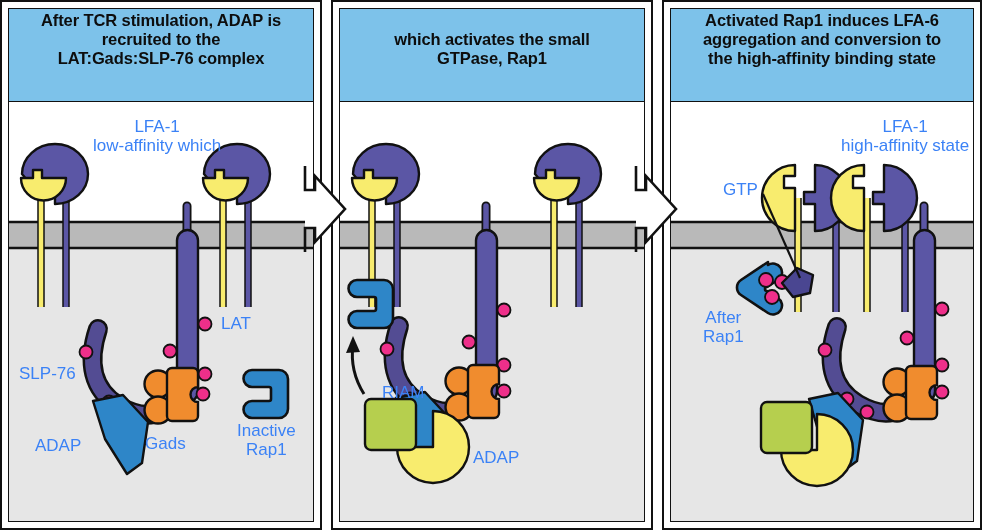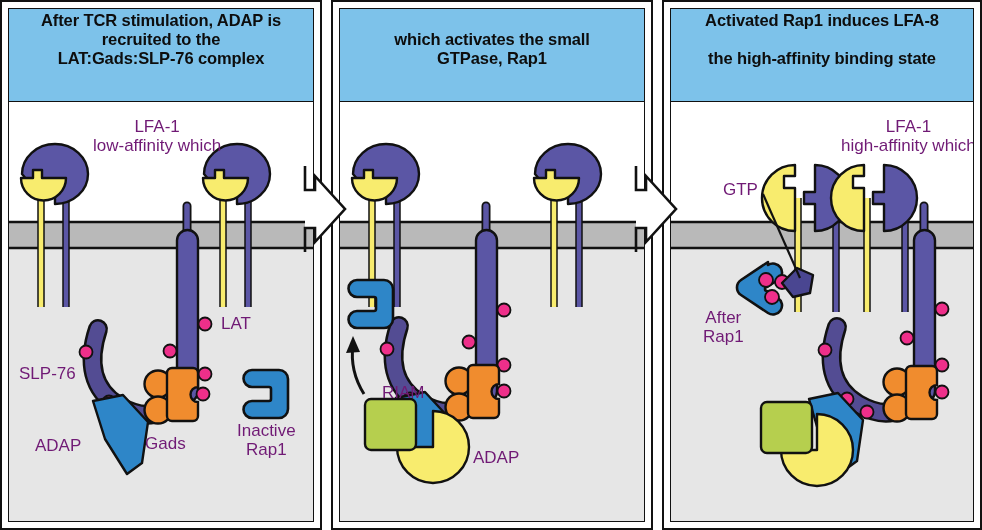--- a/index.html
+++ b/index.html
@@ -10,21 +10,21 @@
   #panel2{left:331px;width:322px;}
   #panel3{left:662px;width:320px;}
   .hdr{position:absolute;left:6px;right:6px;top:6px;height:107px;background:#7dc2ea;
        border:1.5px solid #111;box-sizing:border-box;display:flex;align-items:flex-start;
        justify-content:center;text-align:center;padding:2px 6px;}
   .hdr span{font-size:16.5px;font-weight:bold;color:#0d0d0d;line-height:1.16;letter-spacing:-.1px;}
   .body{position:absolute;left:6px;right:6px;top:99px;bottom:6px;border:1.5px solid #111;
         box-sizing:border-box;overflow:hidden;background:#ffffff;}
   .stage{position:absolute;inset:0;}
   .stage svg{position:absolute;left:0;top:0;}
-  .lbl{position:absolute;font-size:17px;color:#701a75;line-height:1.1;white-space:pre;}
+  .lbl{position:absolute;font-size:17px;color:#3b82f6;line-height:1.1;white-space:pre;}
   .lbl.c{text-align:center;}
   .arrowjoin{position:absolute;top:166px;width:56px;height:86px;z-index:40;}
   #join1{left:296px;}
   #join2{left:627px;}
 </style>
 </head>
 <body>
 
 <div id="figure">
 
@@ -182,21 +182,21 @@
 
         <div class="lbl" style="left:42px;top:282px;">RIAM</div>
         <div class="lbl" style="left:61px;top:389px;margin-top:39px;">SKAP</div>
         <div class="lbl" style="left:133px;top:347px;">ADAP</div>
       </div>
     </div>
   </div>
 
   <div class="panel" id="panel3">
     <div class="hdr">
-      <span><span>Activated Rap1 induces LFA-8</span><br><br><span>the high-affinity binding state</span></span>
+      <span><span>Activated Rap1 induces LFA-6</span><br><span>aggregation and conversion to</span><br><span>the high-affinity binding state</span></span>
     </div>
     <div class="body">
       <div class="stage">
         <svg width="308" height="425" viewBox="0 0 308 425">
           <path d="M0 146 H308 V425 H0 Z" fill="#e6e6e6"></path>
           <path d="M0 120 h308 v26 h-308 z" fill="#b9b9b9"></path>
           <line x1="0" y1="120" x2="308" y2="120" stroke="#111" stroke-width="2.4"></line>
           <line x1="0" y1="146" x2="308" y2="146" stroke="#111" stroke-width="2.4"></line>
 
           <g>
@@ -259,21 +259,21 @@
 
           <g>
             <path d="M110 348 a36 36 0 1 0 36 -36 v36 z" fill="#f8ec6e" stroke="#111" stroke-width="2.4" stroke-linejoin="round"></path>
           </g>
 
           <g>
             <rect x="90" y="300" width="51" height="51" rx="6" fill="#b6cf4e" stroke="#111" stroke-width="2.4"></rect>
           </g>
         </svg>
 
-        <div class="lbl c" style="left:170px;top:16px;"><span>LFA-1</span><br><span>high-affinity which</span></div>
+        <div class="lbl c" style="left:170px;top:16px;"><span>LFA-1</span><br><span>high-affinity state</span></div>
         <div class="lbl" style="left:52px;top:79px;">GTP</div>
         <div class="lbl c" style="left:32px;top:207px;"><span>After</span><br><span>Rap1</span></div>
       </div>
     </div>
   </div>
 
   <div class="arrowjoin" id="join1">
     <svg width="56" height="86" viewBox="0 0 56 86">
       <path d="M9 0 v24 h10 v-14 l30 33 l-30 33 v-14 h-10 v24" fill="#ffffff" stroke="#111" stroke-width="2.6" stroke-linejoin="miter"></path>
     </svg>

